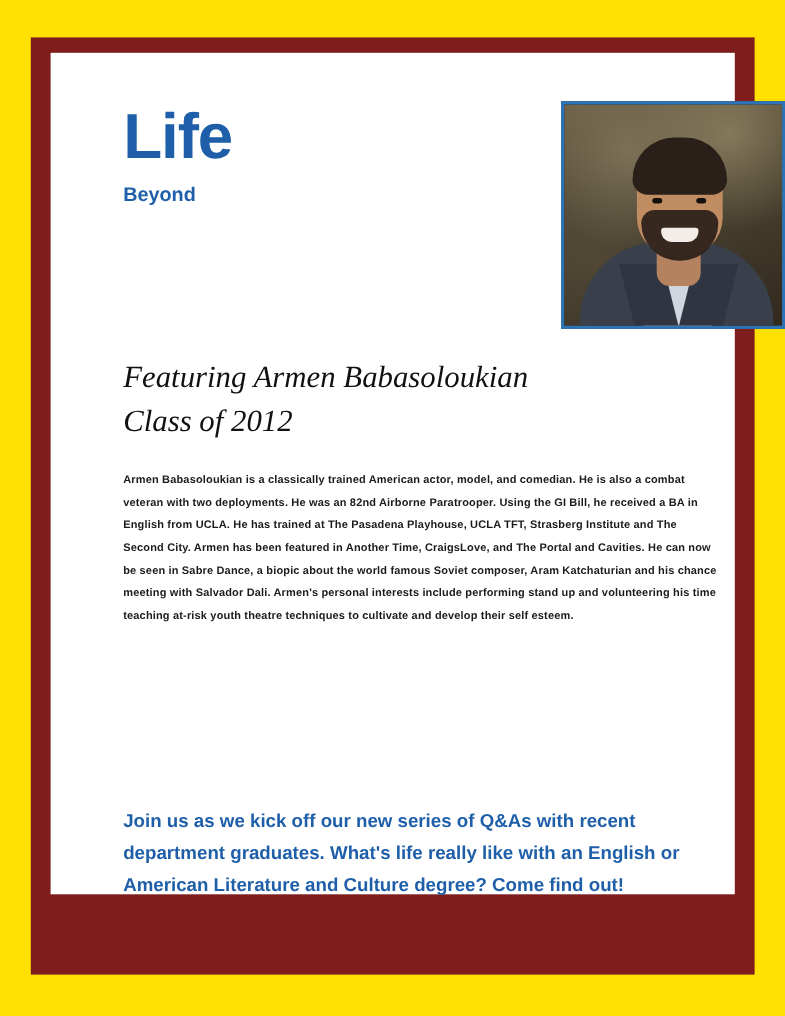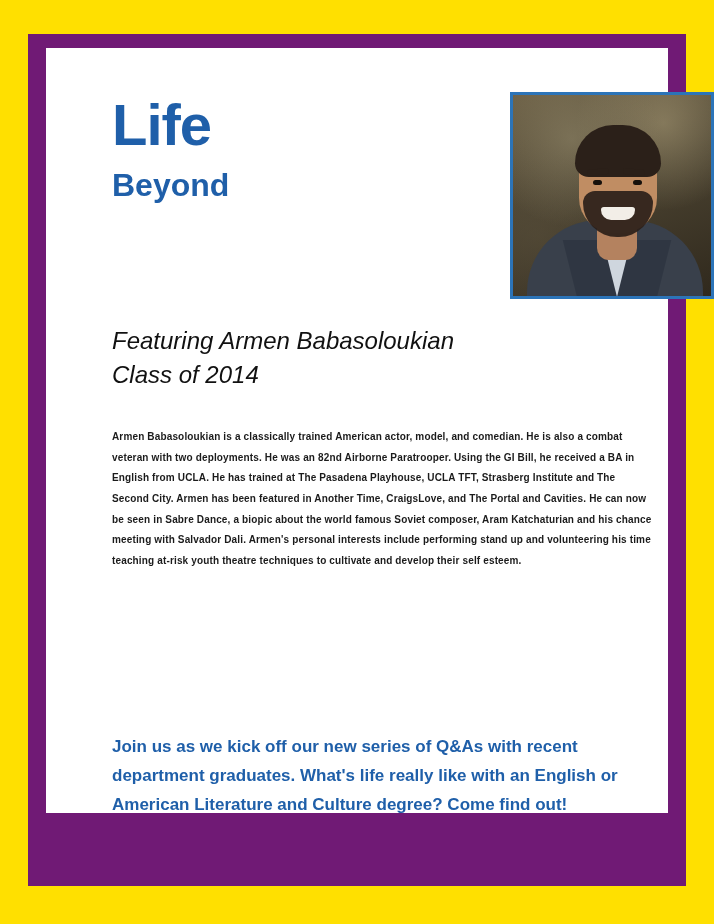--- a/index.html
+++ b/index.html
@@ -12,21 +12,21 @@
     background: #FFE000;
     font-family: "Liberation Sans", sans-serif;
     overflow: hidden;
   }
   .poster {
     position: absolute;
     left: 28px;
     top: 34px;
     width: 658px;
     height: 852px;
-    background: #701a75;
+    background: #7f1d1d;
     box-sizing: border-box;
   }
   .inner-white {
     position: absolute;
     left: 18px;
     top: 14px;
     width: 622px;
     height: 765px;
     background: #FFFFFF;
     box-sizing: border-box;
@@ -39,21 +39,21 @@
   }
   .word-life {
     font-size: 58px;
     font-weight: bold;
     color: #1F5FA9;
     letter-spacing: -1px;
     line-height: 1.0;
     margin: 0;
   }
   .word-beyond {
-    font-size: 32px;
+    font-size: 18px;
     font-weight: bold;
     color: #1F5FA9;
     line-height: 1.1;
     margin: 14px 0 0 0;
   }
   .word-english {
     font-size: 58px;
     font-weight: bold;
     color: #1F5FA9;
     letter-spacing: -1px;
@@ -181,23 +181,23 @@
     width: 34px;
     height: 13px;
     background: #f2eee7;
     border-radius: 4px 4px 14px 14px;
   }
   .featuring {
     position: absolute;
     left: 66px;
     top: 276px;
     width: 540px;
-    font-family: Liberation Sans, sans-serif;
+    font-family: Liberation Serif, serif;
     font-style: italic;
-    font-size: 24px;
+    font-size: 28px;
     line-height: 1.42;
     color: #111111;
   }
   .body-copy {
     position: absolute;
     left: 66px;
     top: 379px;
     width: 542px;
     font-size: 10px;
     font-weight: bold;
@@ -252,21 +252,21 @@
         <div class="p-hair"></div>
         <div class="p-brow-l"></div>
         <div class="p-brow-r"></div>
         <div class="p-eye-l"></div>
         <div class="p-eye-r"></div>
       </div>
     </div>
 
     <div class="featuring">
       <div>Featuring Armen Babasoloukian</div>
-      <div>Class of 2014</div>
+      <div>Class of 2012</div>
     </div>
 
     <div class="body-copy">Armen Babasoloukian is a classically trained American actor, model, and comedian. He is also a combat veteran with two deployments. He was an 82nd Airborne Paratrooper. Using the GI Bill, he received a BA in English from UCLA. He has trained at The Pasadena Playhouse, UCLA TFT, Strasberg Institute and The Second City. Armen has been featured in Another Time, CraigsLove, and The Portal and Cavities. He can now be seen in Sabre Dance, a biopic about the world famous Soviet composer, Aram Katchaturian and his chance meeting with Salvador Dali. Armen's personal interests include performing stand up and volunteering his time teaching at-risk youth theatre techniques to cultivate and develop their self esteem.</div>
 
     <div class="callout">Join us as we kick off our new series of Q&amp;As with recent department graduates. What's life really like with an English or American Literature and Culture degree? Come find out!</div>
 
   </div>
 
 
 </div>

